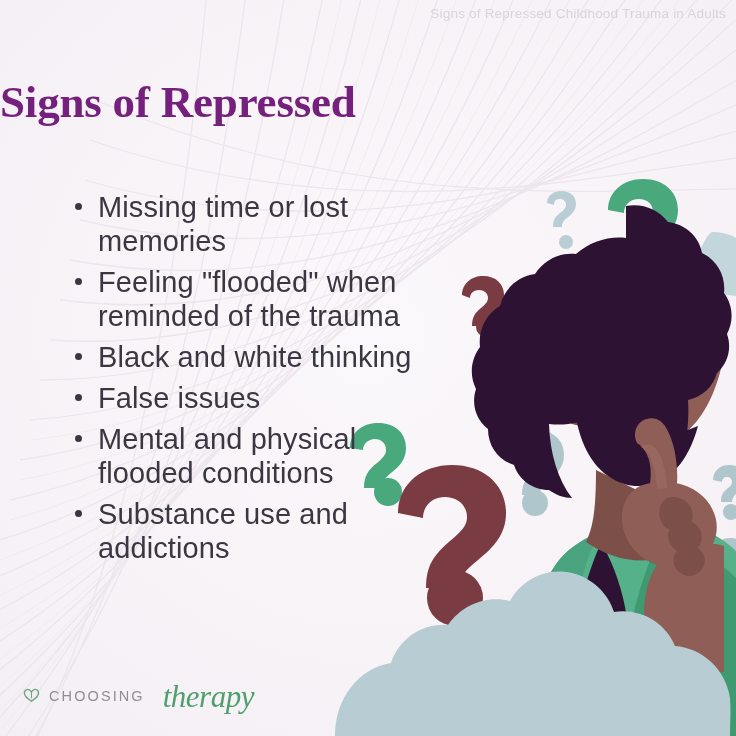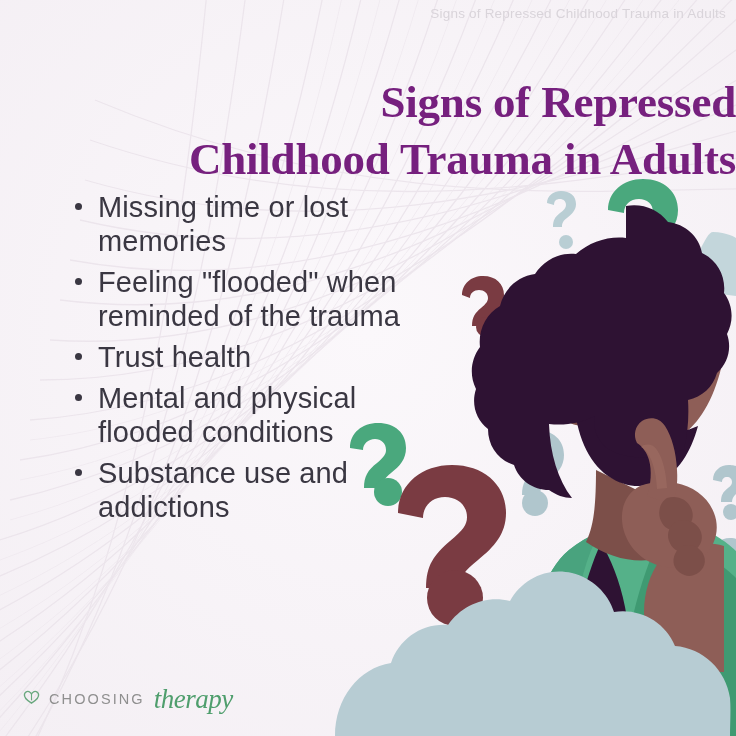--- a/index.html
+++ b/index.html
@@ -23,21 +23,21 @@
   .watermark{
     position:absolute;top:6px;right:10px;
     font-size:13.5px;letter-spacing:.2px;
     color:#d9d4da;white-space:nowrap;
     font-family:"Liberation Sans", sans-serif;
   }
 
   
   .title{
     position:absolute;top:44px;left:0;width:736px;
-    text-align:right;
+    text-align:left;
     color:#76207e;
     font-family:"Liberation Serif", serif;
     font-weight:bold;
     font-size:45px;
     line-height:1.26;
     letter-spacing:-0.2px;
     z-index:6;
   }
   .title .ln{display:block;}
 
@@ -75,25 +75,25 @@
     position:absolute;left:22px;bottom:22px;
     display:flex;align-items:center;gap:8px;
     z-index:9;
   }
   .logo .mark{display:block;}
   .logo .word1{
     color:#8f8f8f;font-size:14.5px;letter-spacing:2.1px;
     font-family:"Liberation Sans", sans-serif;
   }
   .logo .word2{
-    color:#4f9e6d;font-size:27px;
+    color:#4f9e6d;font-size:31px;
     font-family:"Liberation Serif", serif;
     font-style:italic;
     letter-spacing:-.5px;
-    margin-left:1px;
+    margin-left:10px;
     position:relative;top:1px;
   }
 </style>
 </head>
 <body>
 
 <div id="poster">
 
   <div class="bg-texture">
     <svg viewBox="0 0 736 736" xmlns="http://www.w3.org/2000/svg">
@@ -140,21 +140,20 @@
         <path d="M20 480 C 290 430, 505 210, 670 -40"></path>
         <path d="M30 440 C 310 410, 535 190, 710 -40"></path>
       </g>
     </svg>
   </div>
 
   <div class="watermark">Signs of Repressed Childhood Trauma in Adults</div>
 
   <h1 class="title">
     <span class="ln">Signs of Repressed</span>
-    <span class="ln">Childhood Trauma in Adults</span>
   </h1>
 
   <div class="art">
     <svg viewBox="0 0 736 736" xmlns="http://www.w3.org/2000/svg">
 
       <g fill="#b9ced4">
         <path d="M547 203 c0-7 6-12 14-12 c9 0 15 5 15 13 c0 6-4 10-9 14 c-4 3-5 5-5 9 l-9 0 c0-7 2-10 7-14 c4-3 6-5 6-8 c0-4-3-6-6-6 c-4 0-6 2-6 6 z"></path>
         <circle cx="566" cy="242" r="7"></circle>
       </g>
 
@@ -247,21 +246,22 @@
 
       <g fill="#b7ccd3">
         <path d="M335 736 c0 -38 24 -68 56 -73 c8 -24 31 -40 57 -38 c14 -20 38 -30 62 -24 c12 -22 37 -34 62 -28 c20 5 36 20 42 39 c26 -4 51 10 61 34 c28 2 51 24 55 52 c1 12 0 26 0 38 z"></path>
       </g>
     </svg>
   </div>
 
   <ul class="bullets">
     <li>Missing time or lost memories</li>
     <li>Feeling "flooded" when reminded of the trauma</li>
-    <li>Trust health</li>
+    <li>Black and white thinking</li>
+    <li>False issues</li>
     <li>Mental and physical flooded conditions</li>
     <li>Substance use and addictions</li>
   </ul>
 
   <div class="logo">
     <span class="mark">
       <svg width="19" height="19" viewBox="0 0 20 20" xmlns="http://www.w3.org/2000/svg">
         <path d="M10 17 C4 13.5 2 10.5 2.6 7.6 C3.1 5.2 5.4 4 7.3 4.9 C8.4 5.4 9.5 6.4 10 7.4 C10.5 6.4 11.6 5.4 12.7 4.9 C14.6 4 16.9 5.2 17.4 7.6 C18 10.5 16 13.5 10 17 Z" fill="none" stroke="#6aa87f" stroke-width="1.5"></path>
         <path d="M10 7.4 L10 14" fill="none" stroke="#6aa87f" stroke-width="1.2"></path>
       </svg>

